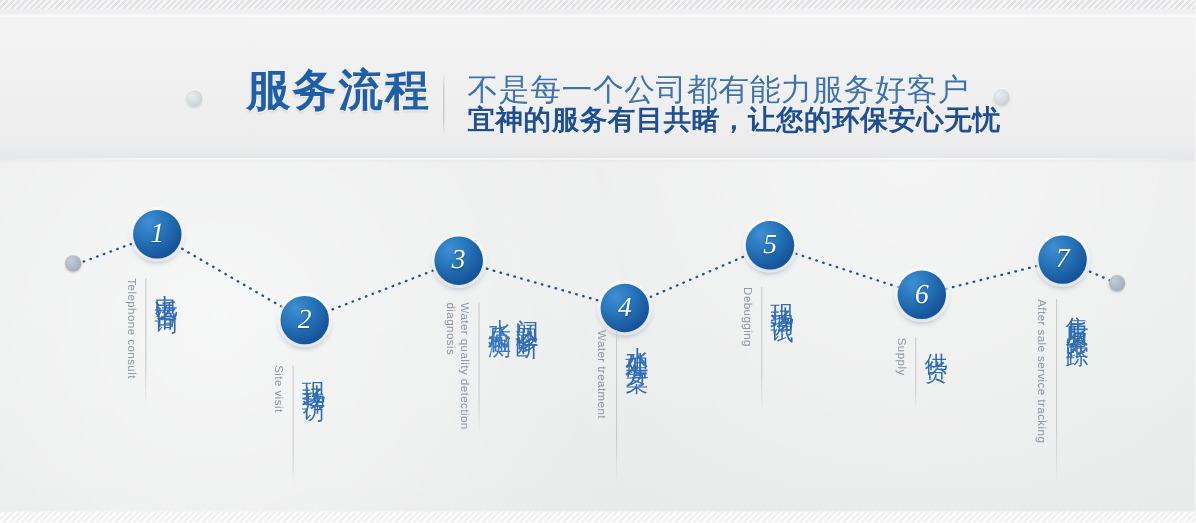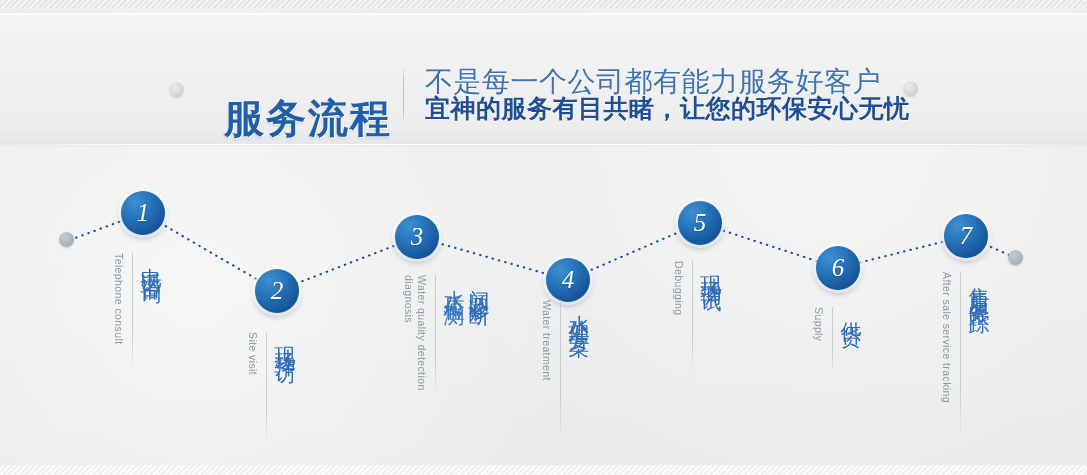--- a/index.html
+++ b/index.html
@@ -47,21 +47,20 @@
   .screw.left{left:169px;top:68px;}
   .screw.right{left:903px;top:67px;}
 
   .title-main{
     position:absolute;left:224px;top:48px;
     font-family:"DejaVu Sans","Liberation Sans",sans-serif;
     font-size:40px;font-weight:700;letter-spacing:2px;
     color:#1f5fa9;
     text-shadow:1px 1px 0 rgba(255,255,255,.85), 0 2px 3px rgba(0,0,0,.12);
     line-height:1;
-    margin-top:36px;
   }
   .title-divider{
     position:absolute;left:403px;top:52px;width:1px;height:58px;
     background:linear-gradient(180deg,rgba(190,192,195,0) 0%,#bdbfc2 25%,#bdbfc2 75%,rgba(190,192,195,0) 100%);
   }
   .sub-wrap{position:absolute;left:425px;top:55px;}
   .sub-1{
     font-family:"DejaVu Sans","Liberation Sans",sans-serif;
     font-size:28px;color:#3e73b0;font-weight:400;line-height:26px;
     letter-spacing:.5px;

